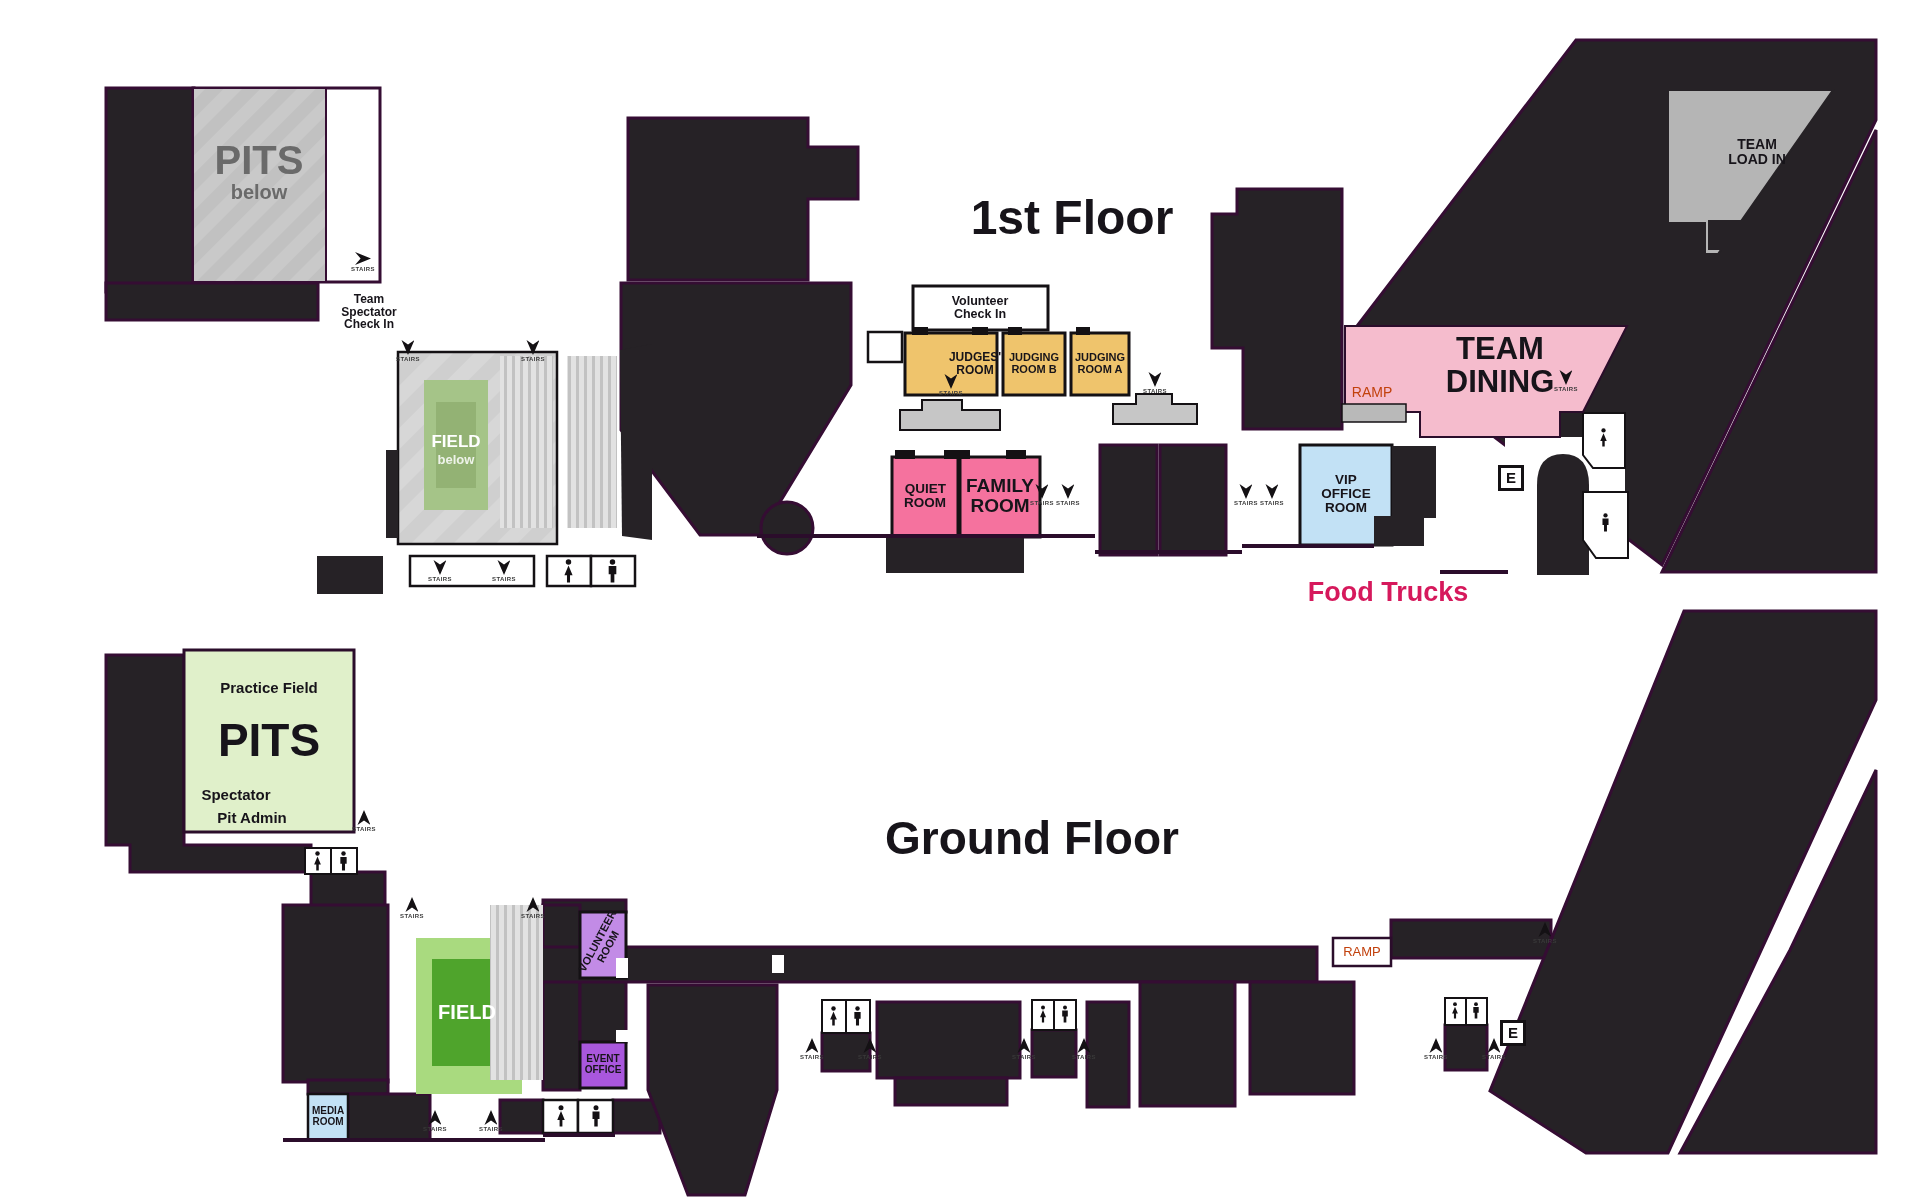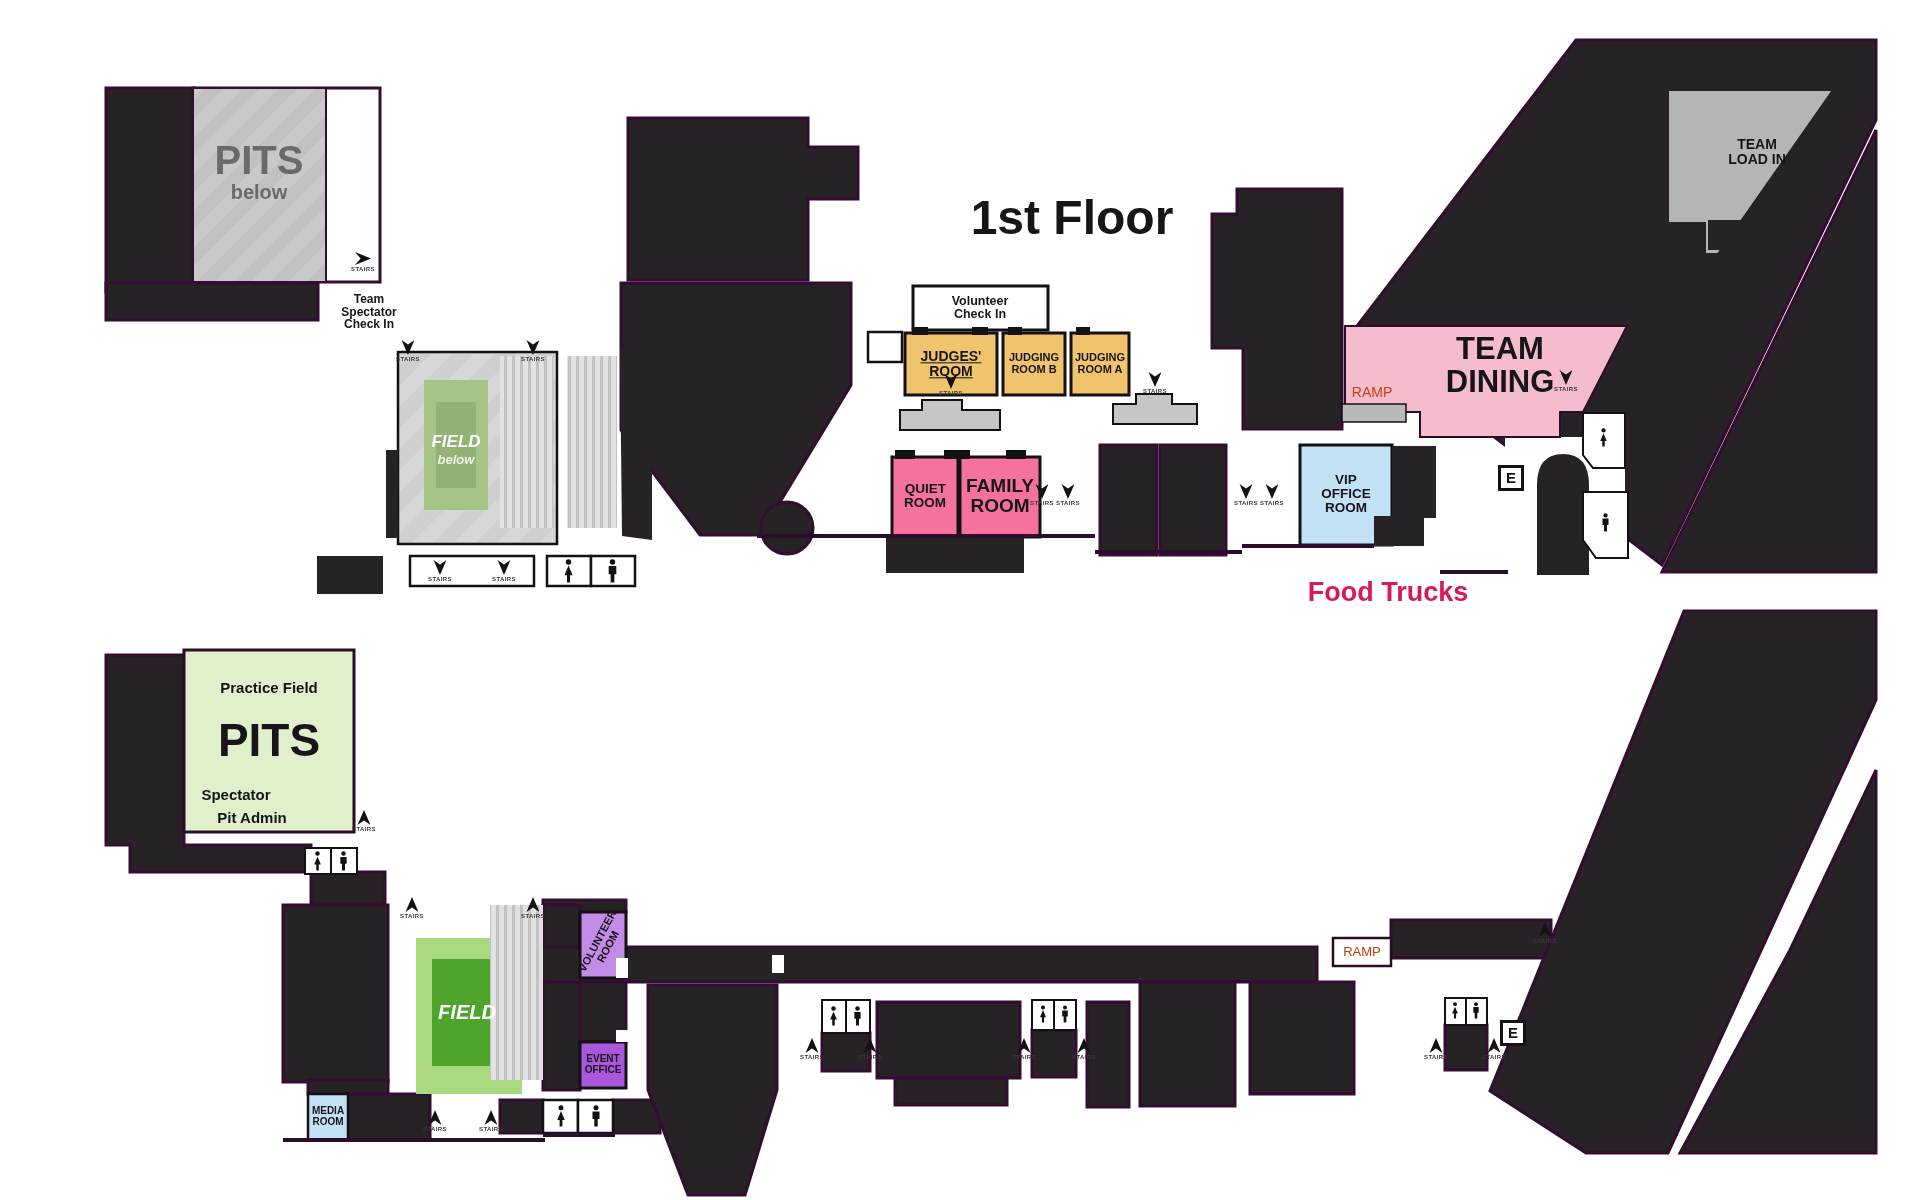--- a/index.html
+++ b/index.html
@@ -2,21 +2,21 @@
 <html><head>
 <meta charset="utf-8">
 <style>
   html,body{margin:0;padding:0;background:#ffffff;}
   body{width:1920px;height:1200px;overflow:hidden;font-family:"Liberation Sans",sans-serif;}
   .map{position:relative;width:1920px;height:1200px;background:#fff;}
   .map svg{position:absolute;left:0;top:0;}
   .overlay{position:absolute;left:0;top:0;width:1920px;height:1200px;}
   .lbl{position:absolute;transform:translate(-50%,-50%);font-weight:bold;color:#17141a;
        text-align:center;white-space:pre-line;line-height:1.05;letter-spacing:0;}
-  .lbl.light{color:#ffffff;font-style:italic;}
+  .lbl.light{color:#ffffff;}
   .lbl.gray{color:#6a6a6a;}
   .lbl.thin{font-weight:normal;color:#c2410c;}
   .lbl.brand{color:#d6195c;}
   .lbl.rot{transform:translate(-50%,-50%) rotate(-62deg);}
   .stair{position:absolute;transform:translate(-50%,0);display:flex;flex-direction:column;
          align-items:center;gap:1px;}
   .tri{width:13px;height:15px;background:#141114;}
   .tri.down{clip-path:polygon(0 0,50% 30%,100% 0,50% 100%);}
   .tri.up{clip-path:polygon(50% 0,100% 100%,50% 70%,0 100%);}
   .tri.right{clip-path:polygon(0 0,35% 50%,0 100%,100% 50%);width:16px;height:13px;}
@@ -201,21 +201,21 @@
 <div class="overlay">
 
   <div class="lbl gray" style="left:259px;top:160px;font-size:40px;">PITS</div>
   <div class="lbl gray" style="left:259px;top:192px;font-size:20px;">below</div>
   <div class="lbl" style="left:369px;top:312px;font-size:12px;">Team
 Spectator
 Check In</div>
   <div class="lbl" style="left:1072px;top:218px;font-size:48px;">1st Floor</div>
   <div class="lbl" style="left:980px;top:308px;font-size:12.5px;">Volunteer
 Check In</div>
-  <div class="lbl" style="left:951px;top:364px;font-size:14px;text-decoration:underline;">JUDGES'
+  <div class="lbl" style="left:975px;top:364px;font-size:12px;">JUDGES'
 ROOM</div>
   <div class="lbl" style="left:1034px;top:364px;font-size:11px;">JUDGING
 ROOM B</div>
   <div class="lbl" style="left:1100px;top:364px;font-size:11px;">JUDGING
 ROOM A</div>
   <div class="lbl light" style="left:456px;top:442px;font-size:17px;">FIELD</div>
   <div class="lbl light" style="left:456px;top:460px;font-size:13px;opacity:.85;">below</div>
   <div class="lbl" style="left:925px;top:496px;font-size:13.5px;text-align:right;">QUIET
 ROOM</div>
   <div class="lbl" style="left:1000px;top:496px;font-size:19px;">FAMILY
@@ -223,20 +223,21 @@
   <div class="lbl" style="left:1346px;top:494px;font-size:13.5px;">VIP
 OFFICE
 ROOM</div>
   <div class="lbl" style="left:1500px;top:366px;font-size:31px;">TEAM
 DINING</div>
   <div class="lbl thin" style="left:1372px;top:392px;font-size:14px;">RAMP</div>
   <div class="lbl" style="left:1757px;top:152px;font-size:14px;">TEAM
 LOAD IN</div>
   <div class="lbl brand" style="left:1388px;top:592px;font-size:27px;">Food Trucks</div>
 
+  <div class="lbl" style="left:1032px;top:838px;font-size:46px;">Ground Floor</div>
   <div class="lbl" style="left:269px;top:677px;font-size:15px;margin-top:11px;">Practice Field</div>
   <div class="lbl" style="left:269px;top:740px;font-size:46px;">PITS</div>
   <div class="lbl" style="left:236px;top:795px;font-size:15px;">Spectator</div>
   <div class="lbl" style="left:252px;top:818px;font-size:15px;">Pit Admin</div>
   <div class="lbl light" style="left:467px;top:1012px;font-size:20px;">FIELD</div>
   <div class="lbl rot" style="left:603px;top:944px;font-size:11px;">VOLUNTEER
 ROOM</div>
   <div class="lbl" style="left:603px;top:1064px;font-size:10px;">EVENT
 OFFICE</div>
   <div class="lbl" style="left:328px;top:1116px;font-size:10px;">MEDIA

